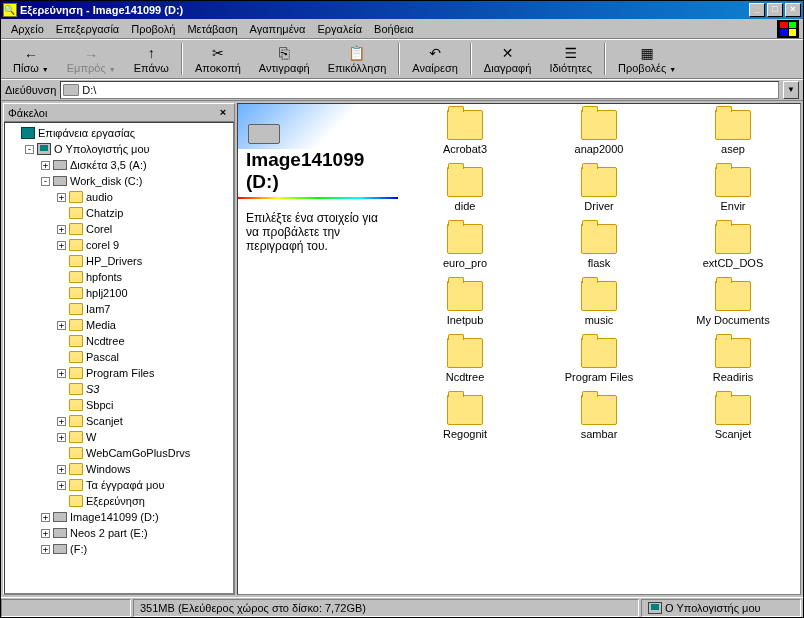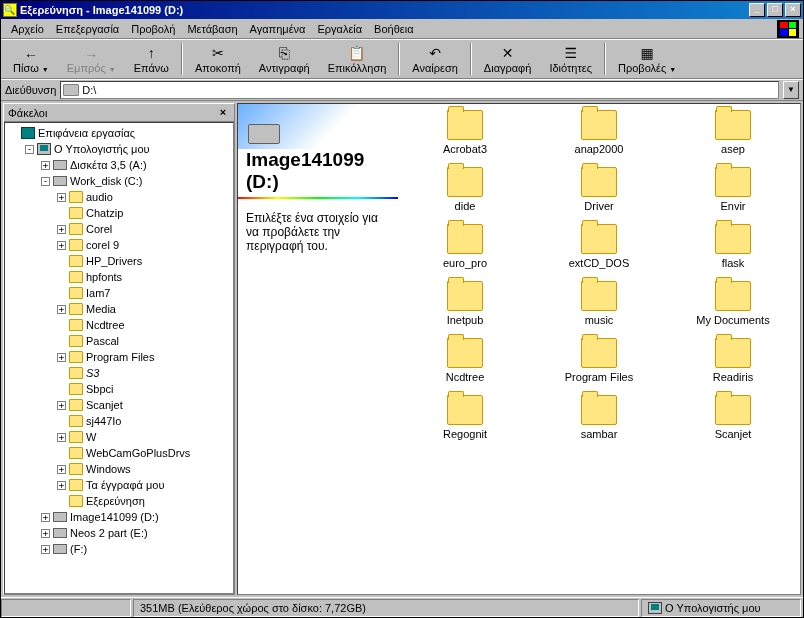--- a/index.html
+++ b/index.html
@@ -191,20 +191,25 @@
             <span>HP_Drivers</span>
           </div>
           <div class="tree-node" style="padding-left: 50px;">
             <span class="tree-exp none"></span>
             <span class="folder-ico"></span>
             <span>hpfonts</span>
           </div>
           <div class="tree-node" style="padding-left: 50px;">
             <span class="tree-exp none"></span>
             <span class="folder-ico"></span>
+            <span>hplj2100</span>
+          </div>
+          <div class="tree-node" style="padding-left: 50px;">
+            <span class="tree-exp none"></span>
+            <span class="folder-ico"></span>
             <span>Iam7</span>
           </div>
           <div class="tree-node" style="padding-left: 50px;">
             <span class="tree-exp">+</span>
             <span class="folder-ico"></span>
             <span>Media</span>
           </div>
           <div class="tree-node" style="padding-left: 50px;">
             <span class="tree-exp none"></span>
             <span class="folder-ico"></span>
@@ -227,25 +232,20 @@
           </div>
           <div class="tree-node" style="padding-left: 50px;">
             <span class="tree-exp none"></span>
             <span class="folder-ico"></span>
             <span>Sbpci</span>
           </div>
           <div class="tree-node" style="padding-left: 50px;">
             <span class="tree-exp">+</span>
             <span class="folder-ico"></span>
             <span>Scanjet</span>
-          </div>
-          <div class="tree-node" style="padding-left: 50px;">
-            <span class="tree-exp none"></span>
-            <span class="folder-ico"></span>
-            <span>sj447Ιο</span>
           </div>
           <div class="tree-node" style="padding-left: 50px;">
             <span class="tree-exp">+</span>
             <span class="folder-ico"></span>
             <span>W</span>
           </div>
           <div class="tree-node" style="padding-left: 50px;">
             <span class="tree-exp none"></span>
             <span class="folder-ico"></span>
             <span>WebCamGoPlusDrvs</span>
@@ -316,25 +316,25 @@
             <div class="file-item">
               <div class="big-folder"></div>
               <div class="file-label">Envir</div>
             </div>
             <div class="file-item">
               <div class="big-folder"></div>
               <div class="file-label">euro_pro</div>
             </div>
             <div class="file-item">
               <div class="big-folder"></div>
+              <div class="file-label">flask</div>
+            </div>
+            <div class="file-item">
+              <div class="big-folder"></div>
               <div class="file-label">extCD_DOS</div>
-            </div>
-            <div class="file-item">
-              <div class="big-folder"></div>
-              <div class="file-label">flask</div>
             </div>
             <div class="file-item">
               <div class="big-folder"></div>
               <div class="file-label">Inetpub</div>
             </div>
             <div class="file-item">
               <div class="big-folder"></div>
               <div class="file-label">music</div>
             </div>
             <div class="file-item">

